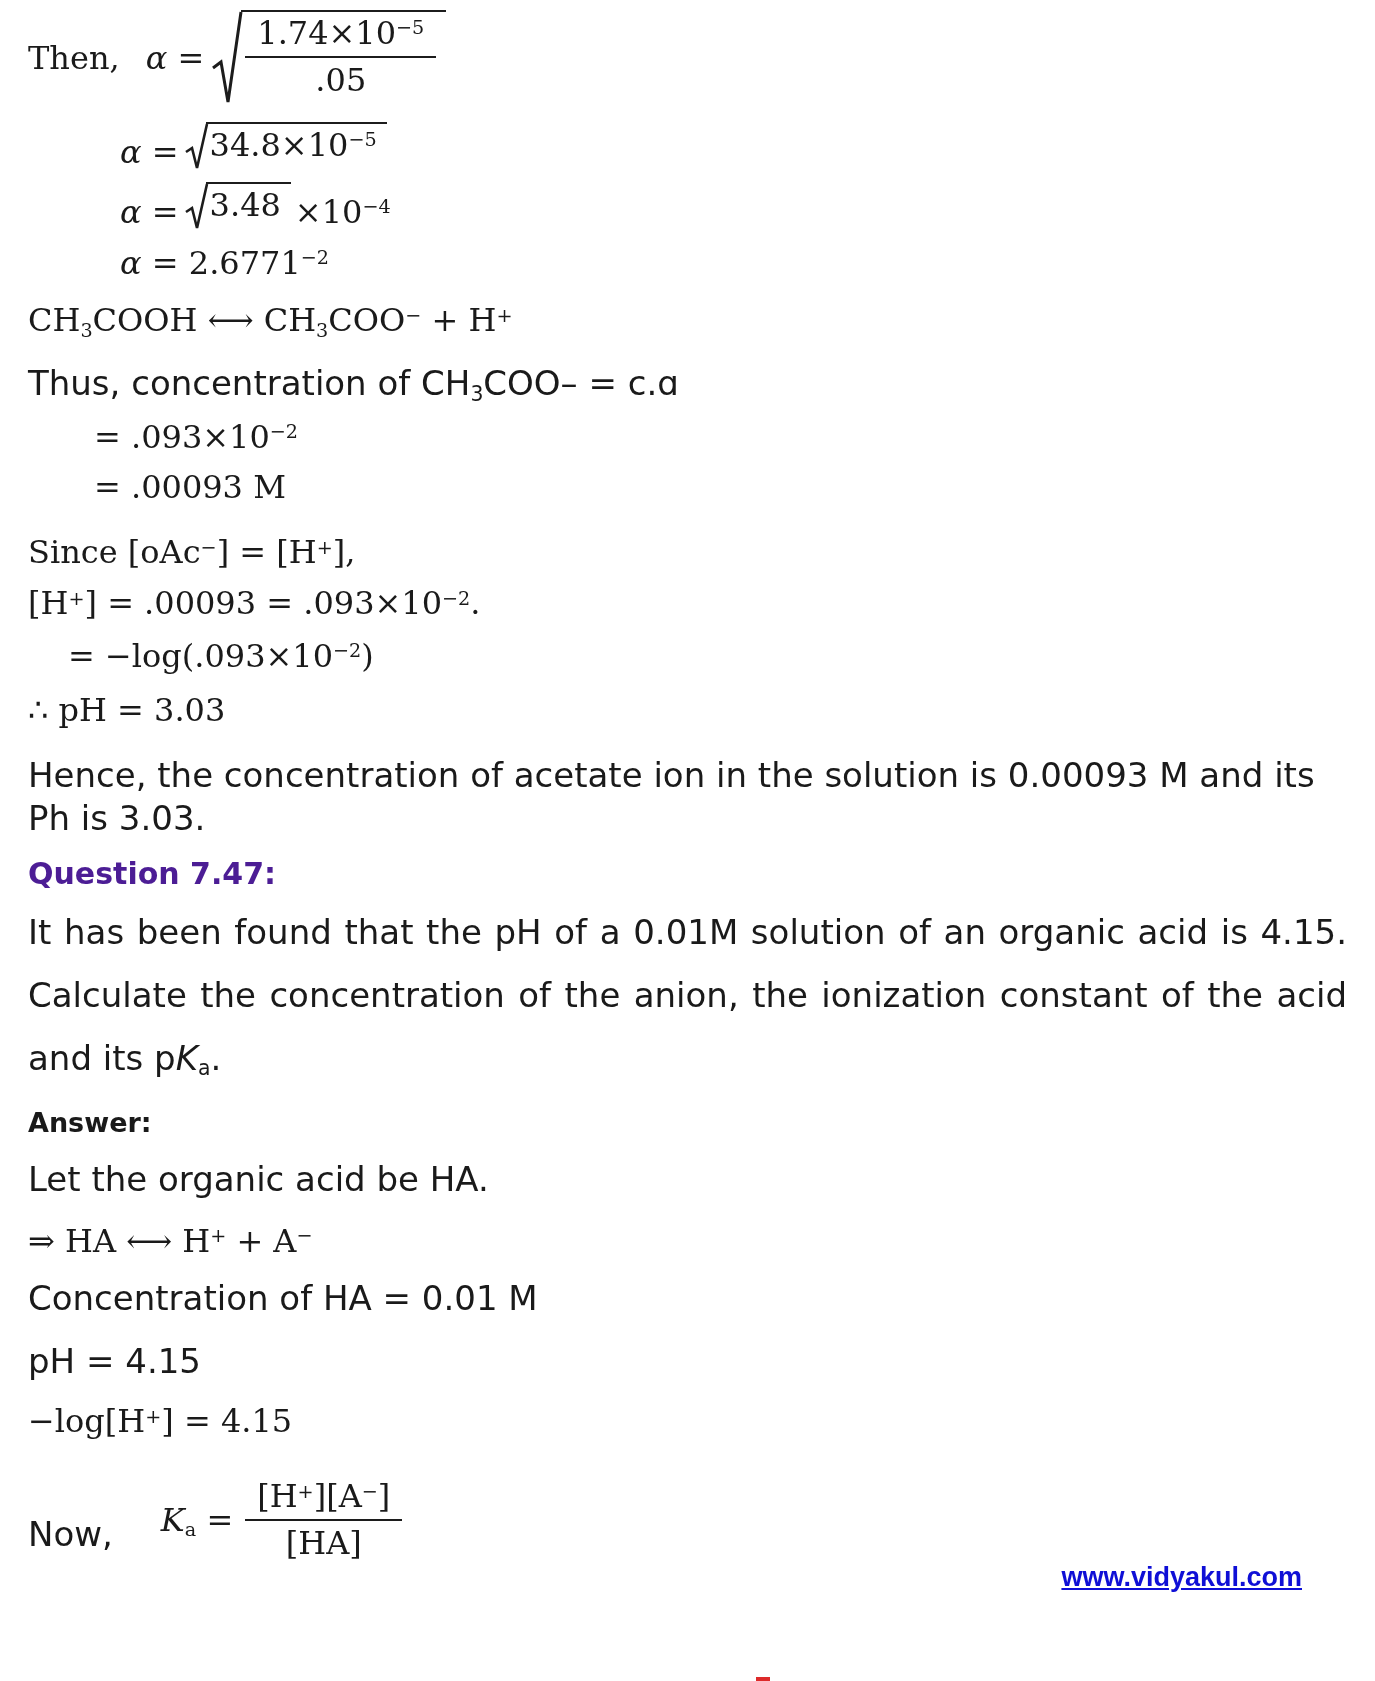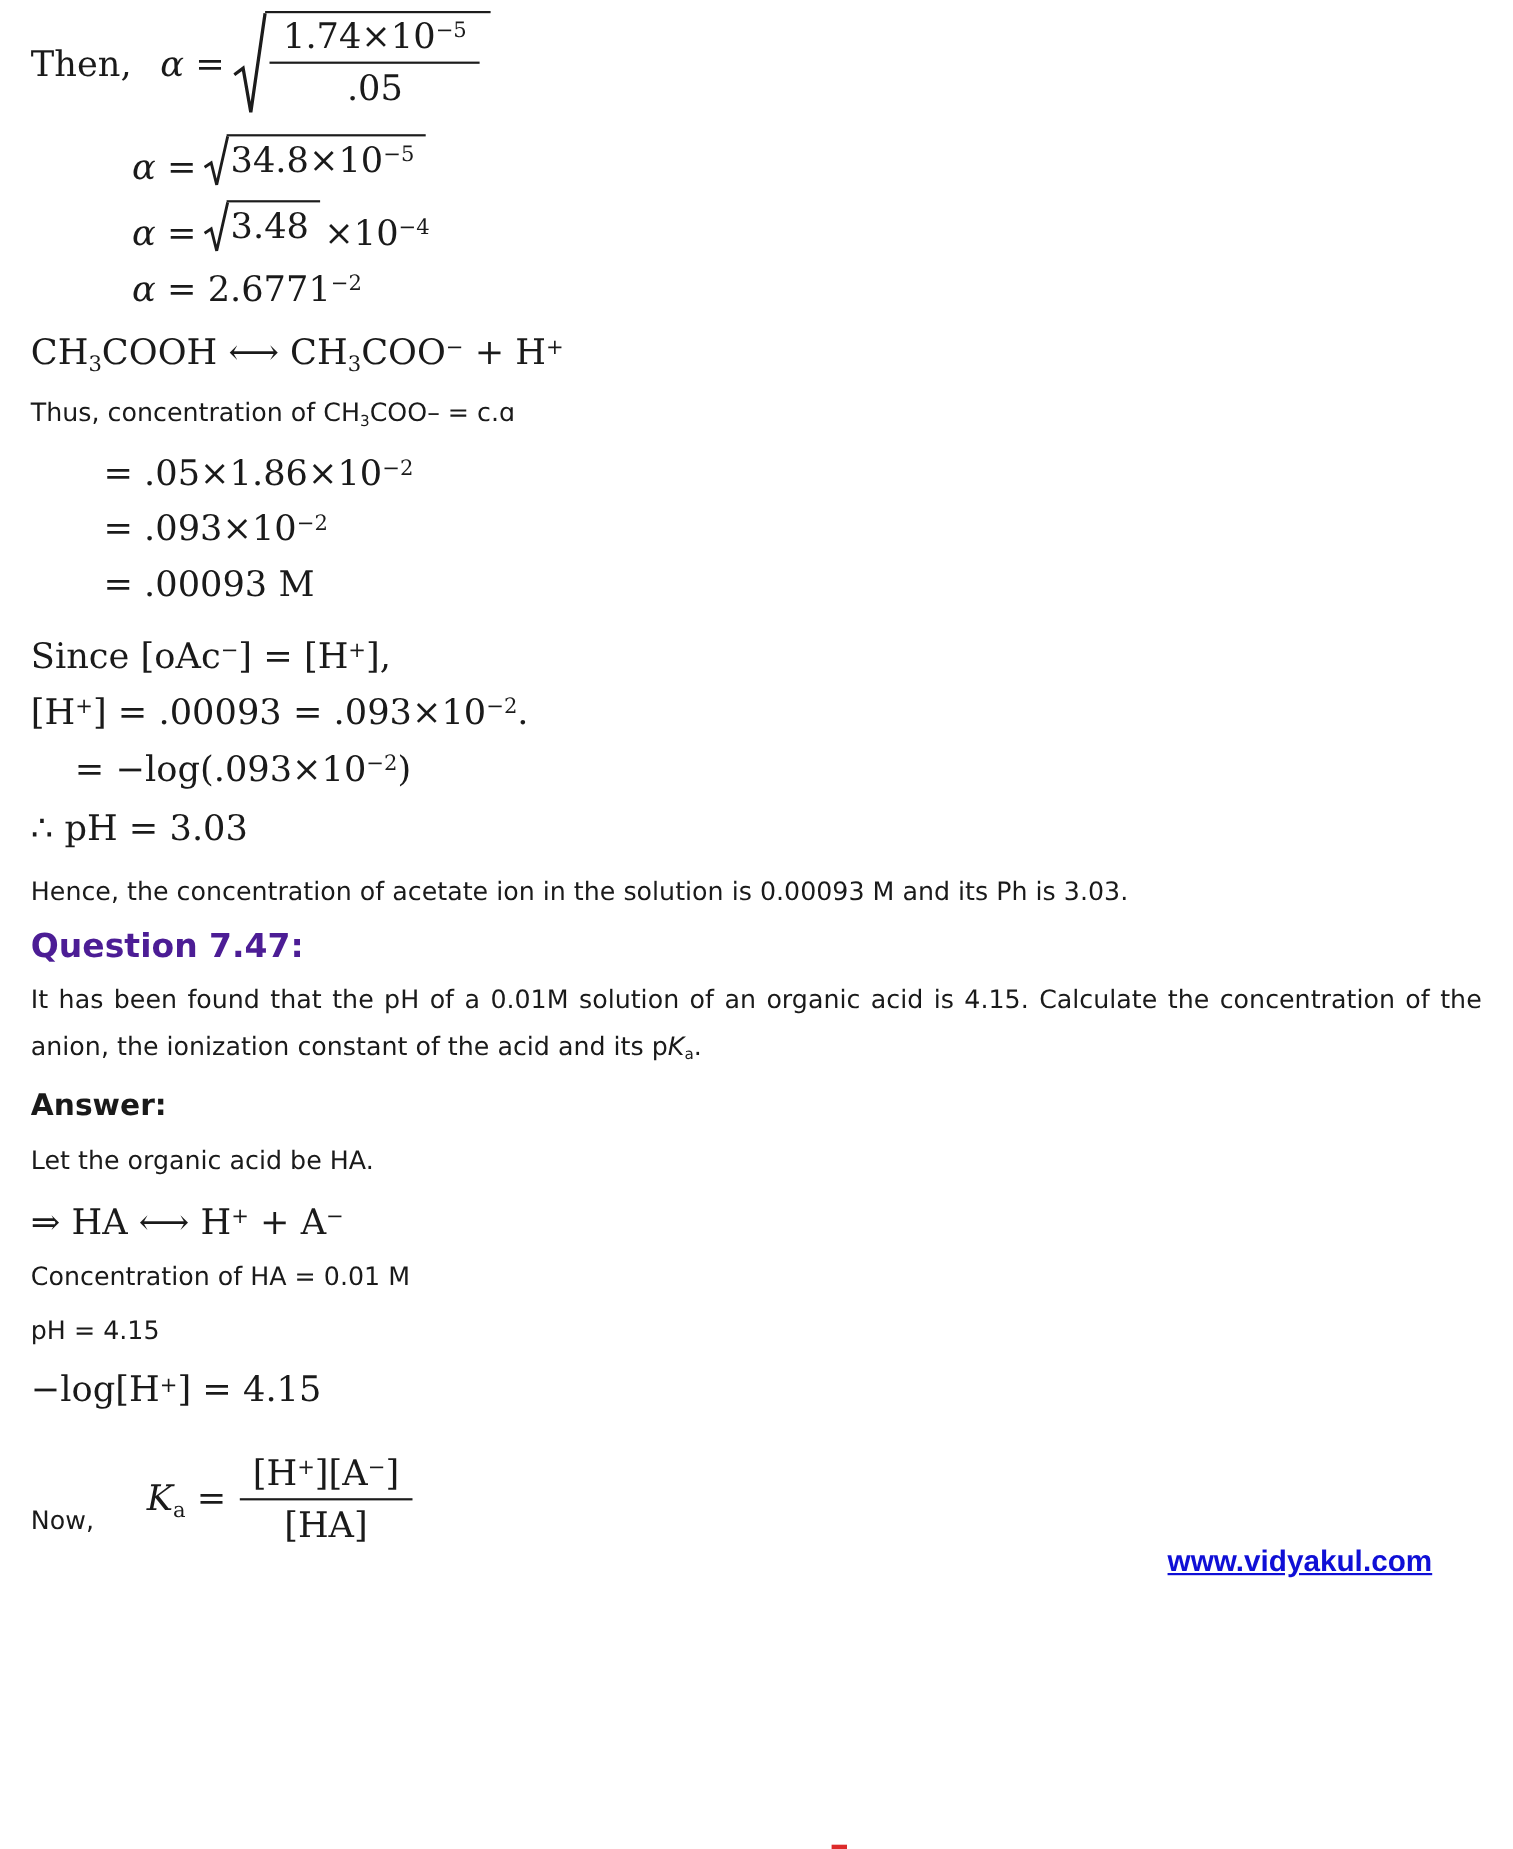--- a/index.html
+++ b/index.html
@@ -20,21 +20,21 @@
   .sup{font-size:0.60em;position:relative;top:-0.5em;}
   .sub{font-size:0.60em;position:relative;top:0.28em;}
   .it{font-style:italic;}
   
   .sqrt{display:inline-flex;align-items:flex-start;}
   .vinc{border-top:2.5px solid #1c1c1c;padding:4px 10px 0 4px;margin-left:-3px;}
   .frac{display:inline-flex;flex-direction:column;align-items:center;text-align:center;}
   .frac .num{border-bottom:2.5px solid #1c1c1c;padding:0 12px 5px 12px;text-align:right;}
   .frac .den{padding-top:5px;}
   
-  .sans{font-size:23px;line-height:1.25;}
+  .sans{font-size:34px;line-height:1.25;}
   .q-head{font-size:30px;font-weight:bold;color:#4c1d95;}
   .justify{text-align:justify;line-height:1.85;}
   .bold{font-weight:bold;}
   .footer{
     margin-top:auto;text-align:right;padding:0 45px 18px 0;
     font-family:"Liberation Sans","DejaVu Sans",sans-serif;
   }
   .footer a{color:#0f0fd6;font-weight:bold;font-size:27px;text-decoration:underline;cursor:pointer;}
   .page-cut{position:absolute;left:756px;top:1677px;width:14px;height:4px;background:#dd2a2a;}
 </style>
@@ -85,23 +85,20 @@
   </div>
 
   <div class="eq math" style="margin-top:22px;">
     <span><span>CH</span><span class="sub">3</span><span>COOH ⟷ CH</span><span class="sub">3</span><span>COO</span><span class="sup">−</span><span> + H</span><span class="sup">+</span></span>
   </div>
 
   <div class="sans" style="margin-top:24px;">
     <span><span>Thus, concentration of CH</span><span class="sub">3</span><span>COO– = c.ɑ</span></span>
   </div>
 
-  <div class="eq math" style="margin-top:22px;padding-left:66px;">
-    <span><span>= .05×1.86×10</span><span class="sup">−2</span></span>
-  </div>
 
   <div class="eq math" style="margin-top:15px;padding-left:66px;">
     <span><span>= .093×10</span><span class="sup">−2</span></span>
   </div>
 
   <div class="eq math" style="margin-top:15px;padding-left:66px;">
     <span><span>= .00093 M</span></span>
   </div>
 
   <div class="eq math" style="margin-top:30px;">

